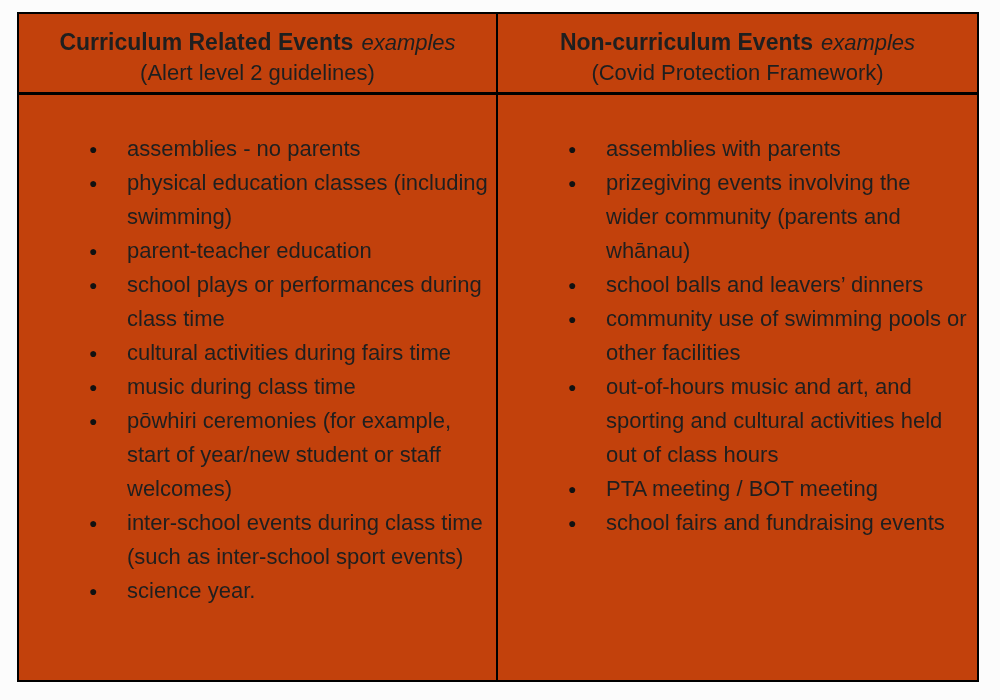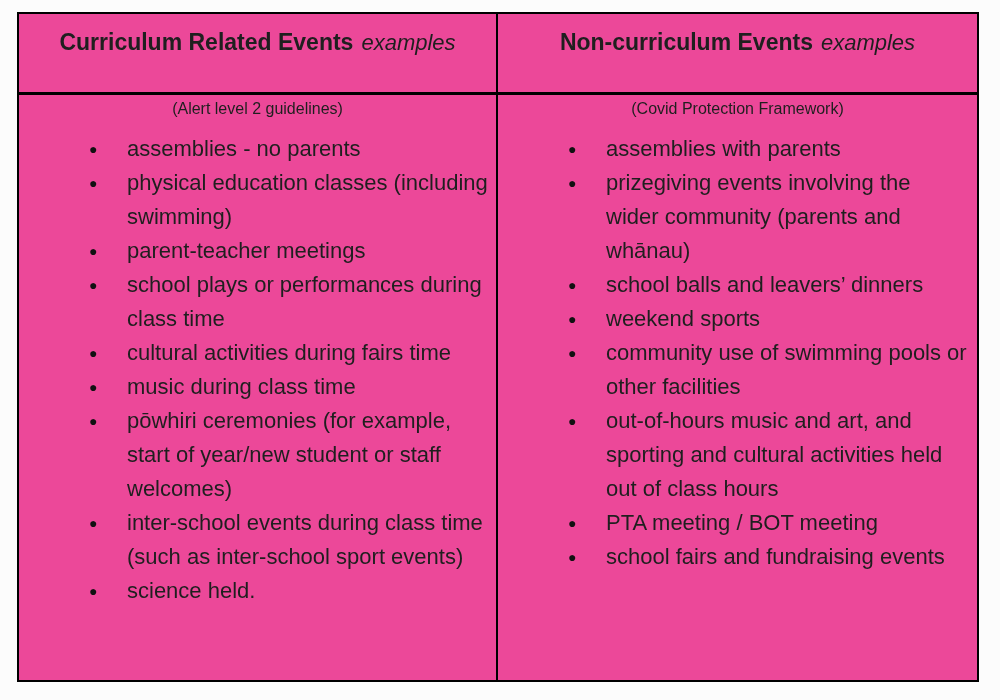--- a/index.html
+++ b/index.html
@@ -9,38 +9,38 @@
     background: #fcfcfc;
     font-family: "Liberation Sans", "DejaVu Sans", sans-serif;
     color: #1f1f1f;
     overflow: hidden;
   }
   .events-table {
     position: absolute;
     left: 17px; top: 12px;
     width: 962px; height: 670px;
     border: 2px solid #000;
-    background: #ec4899;
+    background: #c2410c;
     display: grid;
     grid-template-columns: 1fr 1fr;
     grid-template-rows: 81px 1fr;
   }
   .cell { min-width: 0; }
   .col-left { border-right: 2px solid #000; }
   .header-cell {
     border-bottom: 3px solid #000;
     text-align: center;
     padding-top: 13px;
     font-size: 23px;
     line-height: 30px;
     white-space: nowrap;
   }
   .hdr-bold { font-weight: bold; }
   .hdr-italic { font-style: italic; font-weight: normal; margin-left: 8px; font-size: 22px; }
-  .hdr-sub { font-size: 16px; font-weight: normal; margin-top: 36px; }
+  .hdr-sub { font-size: 22px; font-weight: normal; }
   .body-cell { overflow: hidden; }
   .body-cell ul {
     list-style: none;
     margin: 37px 0 0 0;
     padding: 0 8px 0 70px;
     font-size: 22px;
     line-height: 34px;
   }
   .body-cell li {
     position: relative;
@@ -68,36 +68,35 @@
 
   <div class="cell header-cell">
     <div><span class="hdr-bold">Non-curriculum Events</span><span class="hdr-italic">examples</span></div>
     <div class="hdr-sub">(Covid Protection Framework)</div>
   </div>
 
   <div class="cell body-cell col-left">
     <ul>
         <li>assemblies - no parents</li>
         <li>physical education classes (including swimming)</li>
-        <li>parent-teacher meetings</li>
+        <li>parent-teacher education</li>
         <li>school plays or performances during class time</li>
         <li>cultural activities during fairs time</li>
         <li>music during class time</li>
         <li>pōwhiri ceremonies (for example, start of year/new student or staff welcomes)</li>
         <li>inter-school events during class time (such as inter-school sport events)</li>
-        <li>science held.</li>
+        <li>science year.</li>
       </ul>
   </div>
 
   <div class="cell body-cell">
     <ul>
         <li>assemblies with parents</li>
         <li>prizegiving events involving the wider community (parents and whānau)</li>
         <li>school balls and leavers’ dinners</li>
-        <li>weekend sports</li>
         <li>community use of swimming pools or other facilities</li>
         <li>out-of-hours music and art, and sporting and cultural activities held out of class hours</li>
         <li>PTA meeting / BOT meeting</li>
         <li>school fairs and fundraising events</li>
       </ul>
   </div>
 
 </div>
 
 </body></html>

